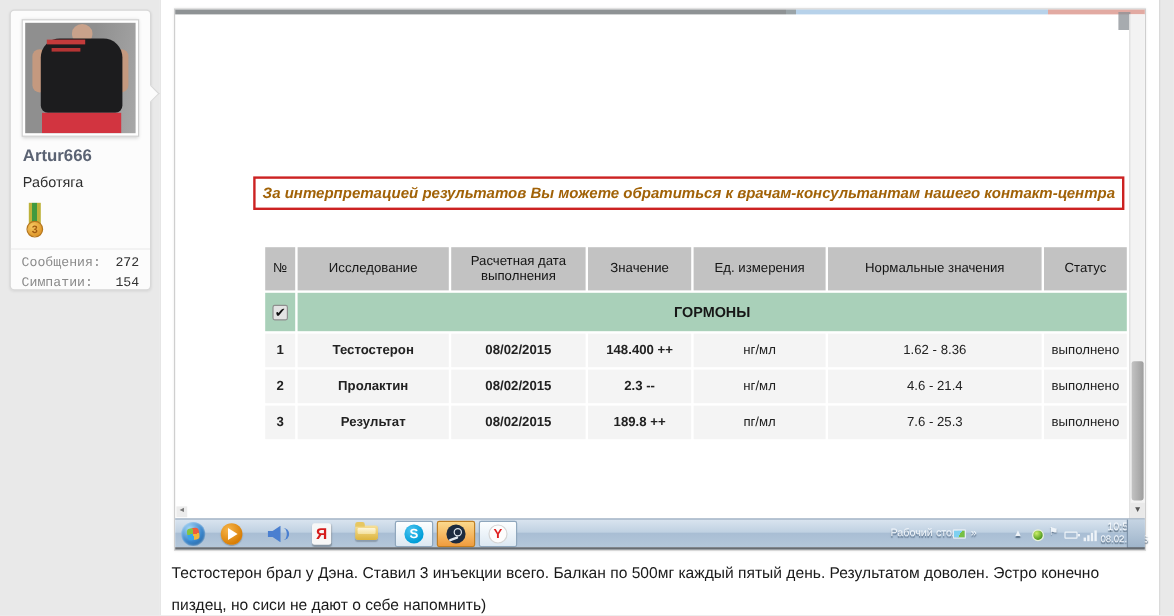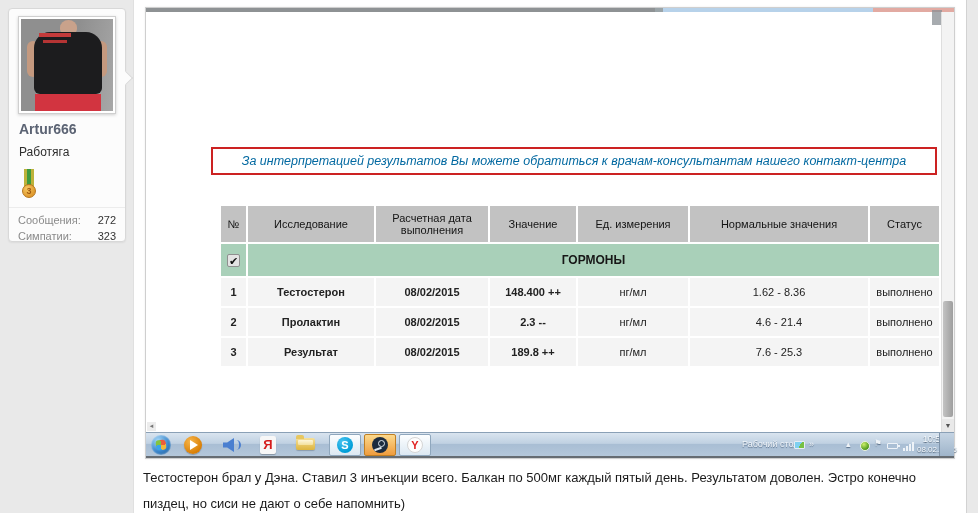--- a/index.html
+++ b/index.html
@@ -35,36 +35,36 @@
   .avatar .shorts { position:absolute; left:14px; bottom:0; width:66px; height:17px; background:#d23440; }
   .username { position:absolute; left:10px; top:112px; font-size:14px; font-weight:bold; color:#5b6373; }
   .user-title { position:absolute; left:10px; top:136px; font-size:12px; color:#2e2e2e; }
   .medal { position:absolute; left:12px; top:160px; width:16px; height:34px; }
   .medal .ribbon { position:absolute; left:3px; top:0; width:10px; height:18px;
     background:linear-gradient(90deg,#bdb23a 0 3px,#3f9a3f 3px 7px,#bdb23a 7px 10px); }
   .medal .disc { position:absolute; left:1px; top:15px; width:14px; height:14px; border-radius:50%;
     background:radial-gradient(circle at 35% 30%,#f6c861,#e09a2e 70%); border:1px solid #b5761d;
     color:#a05a10; font-size:9px; font-weight:bold; text-align:center; line-height:12px; }
   .stats { position:absolute; left:0; right:0; top:198px; border-top:1px solid #ececec; padding:4px 9px 0 9px; }
-  .stat-row { display:flex; justify-content:space-between; font-size:11px; line-height:16px; }
+  .stat-row { display:flex; justify-content:space-between; font-size:11px; line-height:16px;font-family:Liberation Mono, monospace; }
   .stat-label { color:#8a8a8a; }
   .stat-value { color:#333; }
 
   
   .shot { position:absolute; left:145px; top:7px; width:810px; height:452px;
     background:#fff; border:1px solid #cfcfcf; box-shadow:0 0 2px rgba(0,0,0,.08); }
   .shot-topstrip { position:absolute; left:0; top:0; width:100%; height:4px;
     background:linear-gradient(90deg,#8e9294 0 63%,#9aa4a8 63% 64%,#b7d2ea 64% 90%,#e2aaa2 90% 100%); }
   .shot-topnub { position:absolute; right:12px; top:2px; width:10px; height:15px; background:#8a8f94; opacity:.75; }
 
   .disclaimer { position:absolute; left:0; top:117px; width:100%; text-align:center;
     font-size:11.5px; font-style:italic; color:#2f2f2f; }
   .warnbox { position:absolute; left:65px; top:139px; width:726px; height:28px;
     border:2px solid #cc2222; display:flex; align-items:center; justify-content:center; }
-  .warnbox span { font-size:12.5px; font-weight:normal; font-style:italic; color:#0369a1; }
+  .warnbox span { font-size:12.5px; font-weight:bold; font-style:italic; color:#a16207; }
 
   table.results { position:absolute; left:73px; top:196px; width:722px;
     border-collapse:separate; border-spacing:2px; table-layout:fixed; }
   table.results th { background:#c2c2c2; color:#141414; font-weight:normal; font-size:11px;
     height:36px; text-align:center; padding:1px 3px; }
   td.section-chk { background:#a9d0b9; height:32px; text-align:center; }
   td.section-ttl { background:#a9d0b9; height:32px; text-align:center;
     font-size:12px; font-weight:bold; color:#171717; }
   .chk { display:inline-block; width:13px; height:13px; background:#e3e3e3;
     border:1px solid #8f8f8f; border-radius:2px; font-size:11px; line-height:12px; color:#111; }
@@ -175,21 +175,21 @@
       <div class="ribbon"></div>
       <div class="disc">3</div>
     </div>
     <div class="stats">
       <div class="stat-row">
         <span class="stat-label">Сообщения:</span>
         <span class="stat-value">272</span>
       </div>
       <div class="stat-row">
         <span class="stat-label">Симпатии:</span>
-        <span class="stat-value">323</span>
+        <span class="stat-value">154</span>
       </div>
     </div>
   </div>
 
   <div class="shot">
     <div class="shot-topstrip"></div>
     <div class="shot-topnub"></div>
 
     <div class="warnbox">
       <span>За интерпретацией результатов Вы можете обратиться к врачам-консультантам нашего контакт-центра</span>

